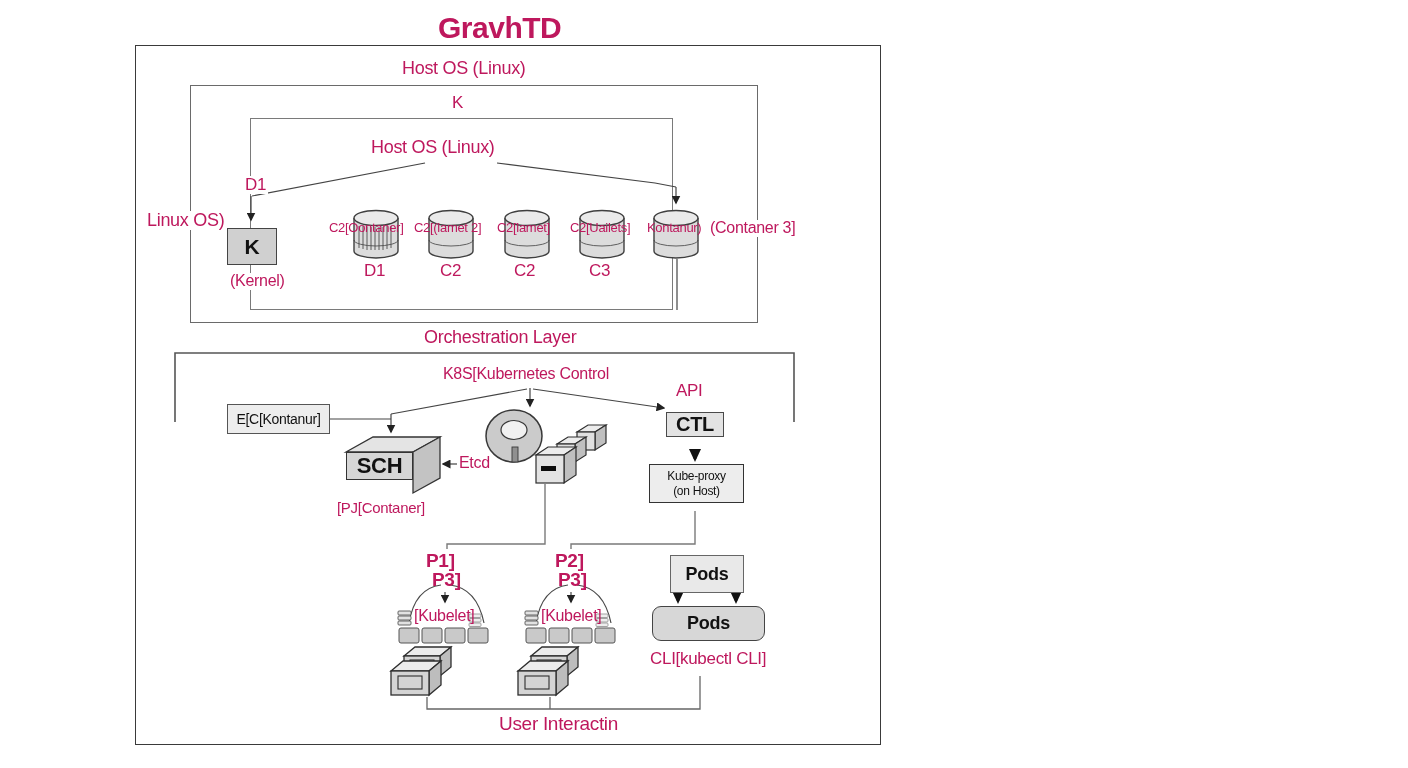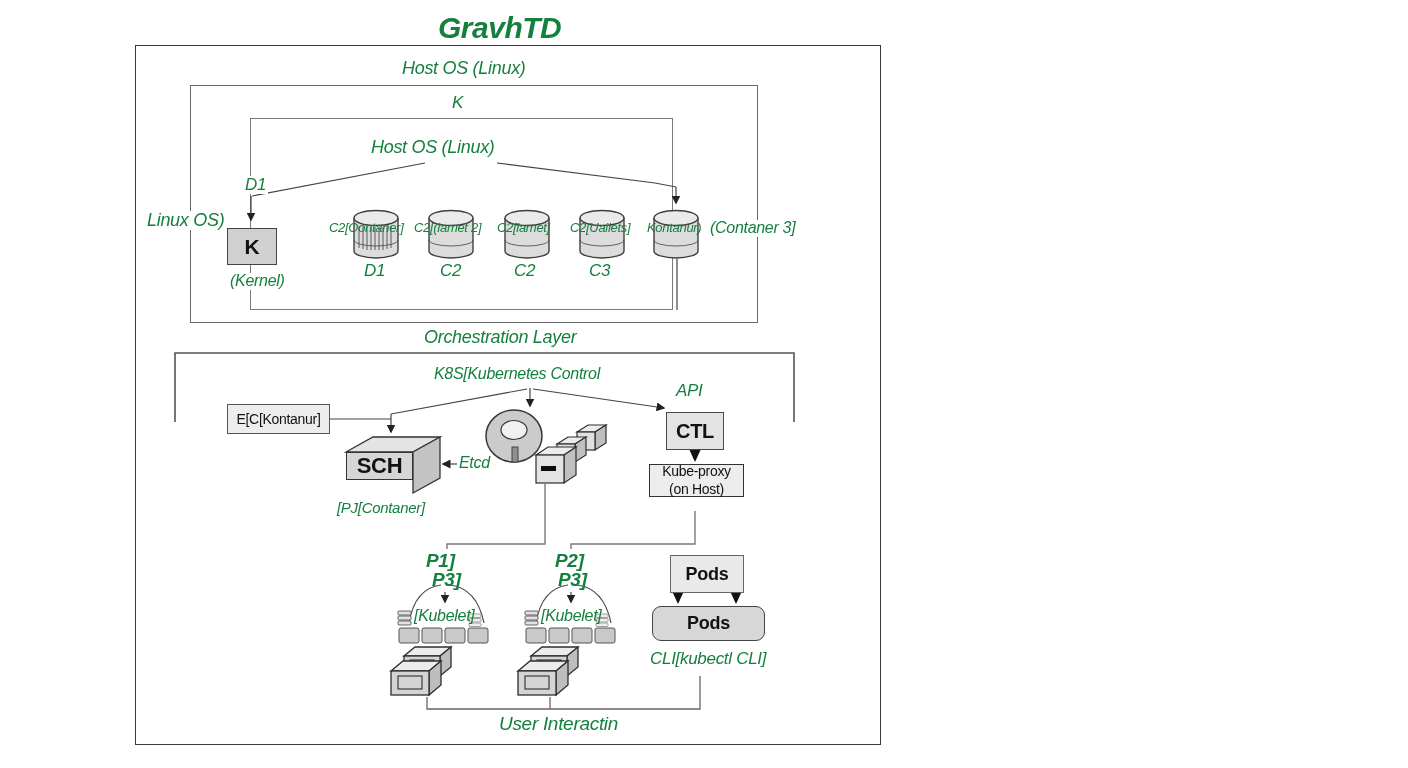--- a/index.html
+++ b/index.html
@@ -1,18 +1,18 @@
 <!DOCTYPE html>
 <html><head>
 <meta charset="utf-8">
 <style>
   html,body{margin:0;padding:0;background:#ffffff;}
   #canvas{position:relative;width:1408px;height:768px;background:#ffffff;overflow:hidden;
           font-family:"Liberation Sans",sans-serif;color:#111;}
-  .lbl{position:absolute;white-space:nowrap;color:#15803d;letter-spacing:-0.3px;line-height:1.05;font-style:italic;}
+  .lbl{position:absolute;white-space:nowrap;color:#be185d;letter-spacing:-0.3px;line-height:1.05;}
   .frame{position:absolute;box-sizing:border-box;background:transparent;}
   .box{position:absolute;box-sizing:border-box;display:flex;align-items:center;justify-content:center;
        text-align:center;letter-spacing:-0.3px;}
   .whitebg{background:#ffffff;padding:0 2px;}
   svg{position:absolute;left:0;top:0;}
   .z1{z-index:1}.z2{z-index:2}.z3{z-index:3}
 </style>
 </head>
 <body>
 
@@ -224,32 +224,32 @@
   <div class="lbl z3" style="left:570px;top:221px;font-size:13px;">C2[Uailets]</div>
   <div class="lbl z3" style="left:647px;top:221px;font-size:13px;">Kontanur)</div>
   <div class="lbl z3 whitebg" style="left:708px;top:220px;font-size:16px;">(Contaner 3]</div>
 
   <div class="lbl z3" style="left:364px;top:262px;font-size:17px;">D1</div>
   <div class="lbl z3" style="left:440px;top:262px;font-size:17px;">C2</div>
   <div class="lbl z3" style="left:514px;top:262px;font-size:17px;">C2</div>
   <div class="lbl z3" style="left:589px;top:262px;font-size:17px;">C3</div>
 
   <div class="lbl z3" style="left:424px;top:328px;font-size:18px;">Orchestration Layer</div>
-  <div class="lbl z3" style="left:434px;top:366px;font-size:16px;">K8S[Kubernetes Control</div>
+  <div class="lbl z3" style="left:443px;top:366px;font-size:16px;">K8S[Kubernetes Control</div>
   <div class="lbl z3" style="left:676px;top:382px;font-size:17px;">API</div>
 
   <div class="box z3" style="left:227px;top:404px;width:103px;height:30px;background:#ededed;border:1.2px solid #555;font-size:14px;">E[C[Kontanur]</div>
 
   <div class="box z3" style="left:346px;top:452px;width:67px;height:28px;background:#d6d6d6;border:1.4px solid #333;font-size:22px;font-weight:700;">SCH</div>
   <div class="lbl z3" style="left:337px;top:500px;font-size:15px;">[PJ[Contaner]</div>
   <div class="lbl z3" style="left:459px;top:455px;font-size:16px;">Etcd</div>
 
-  <div class="box z3" style="left:666px;top:412px;width:58px;height:38px;background:#e3e3e3;border:1.6px solid #4a4a4a;font-size:20px;font-weight:700;">CTL</div>
-
-  <div class="box z3" style="left:649px;top:464px;width:95px;height:33px;background:#ededed;border:1.6px solid #333;font-size:14px;flex-direction:column;line-height:1.25;">
+  <div class="box z3" style="left:666px;top:412px;width:58px;height:25px;background:#e3e3e3;border:1.6px solid #4a4a4a;font-size:20px;font-weight:700;">CTL</div>
+
+  <div class="box z3" style="left:649px;top:464px;width:95px;height:39px;background:#ededed;border:1.6px solid #333;font-size:12px;flex-direction:column;line-height:1.25;">
     <span>Kube-proxy</span>
     <span>(on Host)</span>
   </div>
 
   <div class="lbl z3" style="left:426px;top:551px;font-size:19px;font-weight:700;text-align:right;">P1]</div>
   <div class="lbl z3" style="left:432px;top:570px;font-size:19px;font-weight:700;">P3]</div>
   <div class="lbl z3" style="left:555px;top:551px;font-size:19px;font-weight:700;">P2]</div>
   <div class="lbl z3" style="left:558px;top:570px;font-size:19px;font-weight:700;">P3]</div>
 
   <div class="lbl z3" style="left:414px;top:608px;font-size:16px;">[Kubelet]</div>

